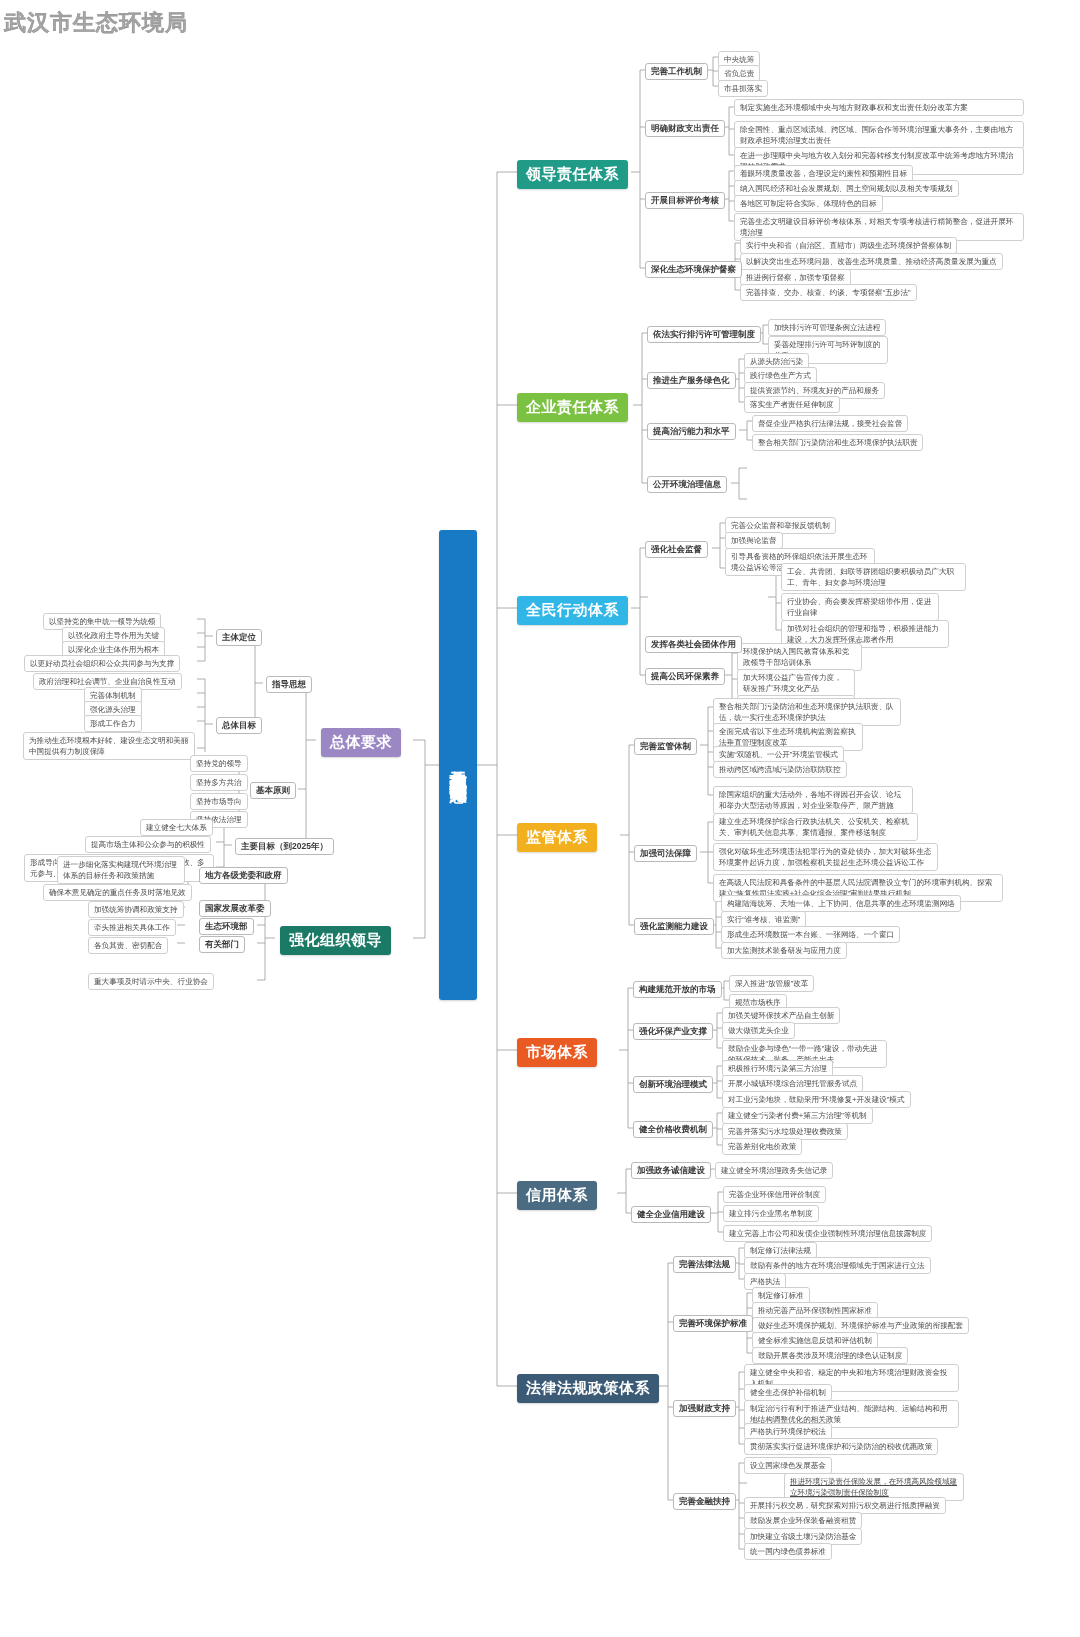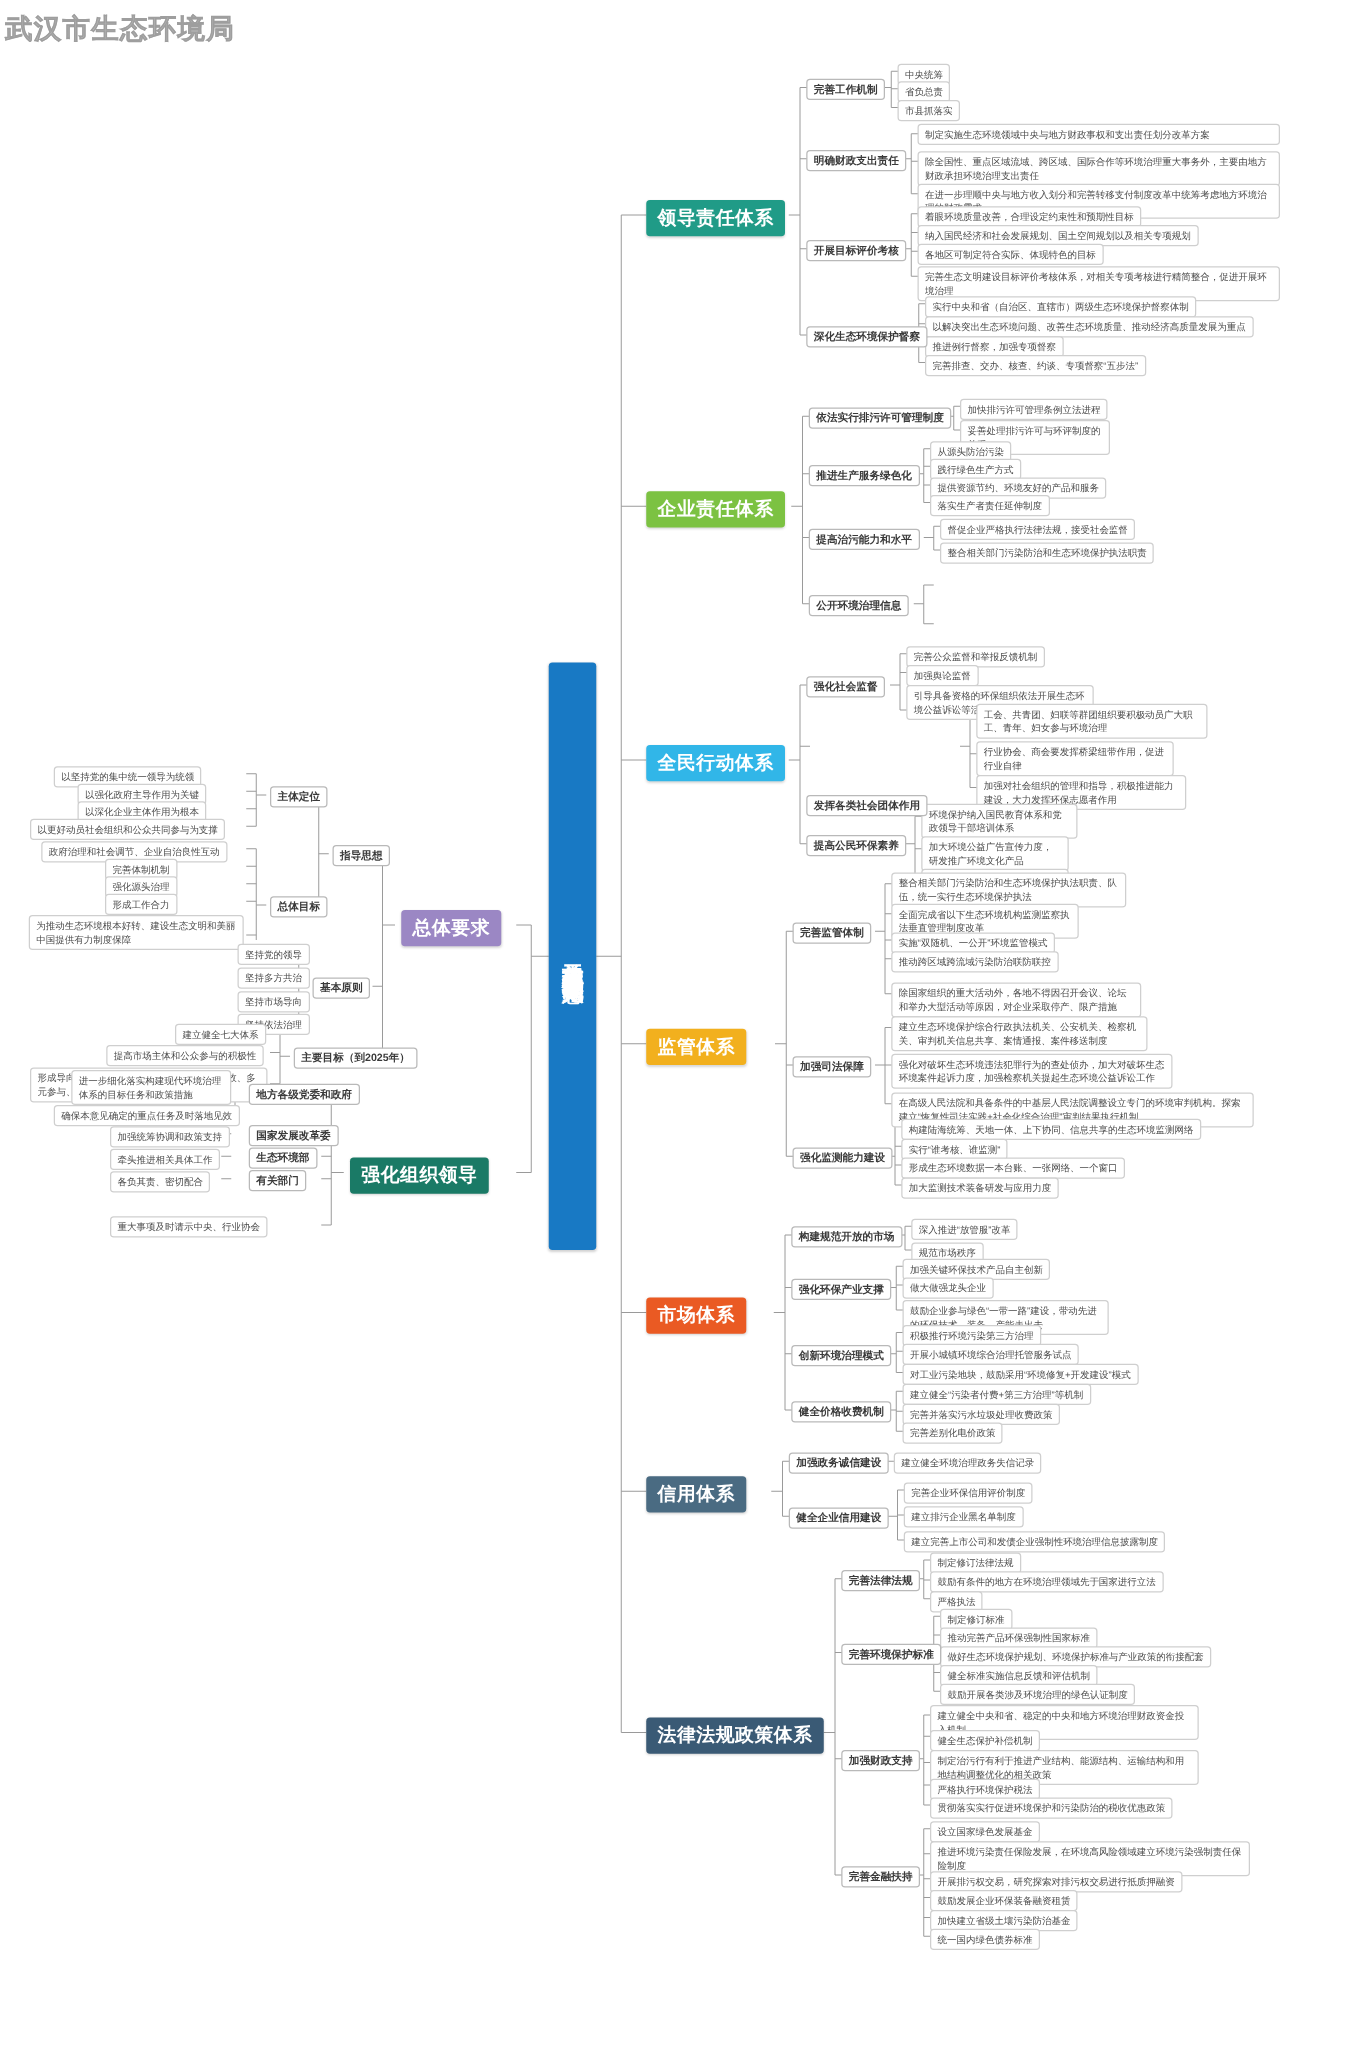--- a/index.html
+++ b/index.html
@@ -478,21 +478,21 @@
 
   <div class="l2 nw" style="left:673px; top:1400px;">加强财政支持</div>
   <div class="l3" style="left:744px; top:1364px; width:215px;">建立健全中央和省、稳定的中央和地方环境治理财政资金投入机制</div>
   <div class="l3 nw" style="left:744px; top:1384px;">健全生态保护补偿机制</div>
   <div class="l3" style="left:744px; top:1400px; width:215px;">制定治污行有利于推进产业结构、能源结构、运输结构和用地结构调整优化的相关政策</div>
   <div class="l3 nw" style="left:744px; top:1423px;">严格执行环境保护税法</div>
   <div class="l3 nw" style="left:744px; top:1438px;">贯彻落实实行促进环境保护和污染防治的税收优惠政策</div>
 
   <div class="l2 nw" style="left:673px; top:1493px;">完善金融扶持</div>
   <div class="l3 nw" style="left:744px; top:1457px;">设立国家绿色发展基金</div>
-  <div class="l3" style="left:744px; top:1473px; width:256px;">推进环境污染责任保险发展，在环境高风险领域建立环境污染强制责任保险制度</div>
+  <div class="l3" style="left:784px; top:1473px; width:180px;text-decoration:underline;">推进环境污染责任保险发展，在环境高风险领域建立环境污染强制责任保险制度</div>
   <div class="l3 nw" style="left:744px; top:1497px;">开展排污权交易，研究探索对排污权交易进行抵质押融资</div>
   <div class="l3 nw" style="left:744px; top:1512px;">鼓励发展企业环保装备融资租赁</div>
   <div class="l3 nw" style="left:744px; top:1528px;">加快建立省级土壤污染防治基金</div>
   <div class="l3 nw" style="left:744px; top:1543px;">统一国内绿色债券标准</div>
 
   <div class="l1" style="left:321px; top:728px; background:#9b87c4;">总体要求</div>
 
   <div class="l2 nw" style="left:266px; top:676px;">指导思想</div>
   <div class="l2 nw" style="left:216px; top:629px;">主体定位</div>
   <div class="l3 nw" style="left:43px; top:613px;">以坚持党的集中统一领导为统领</div>

